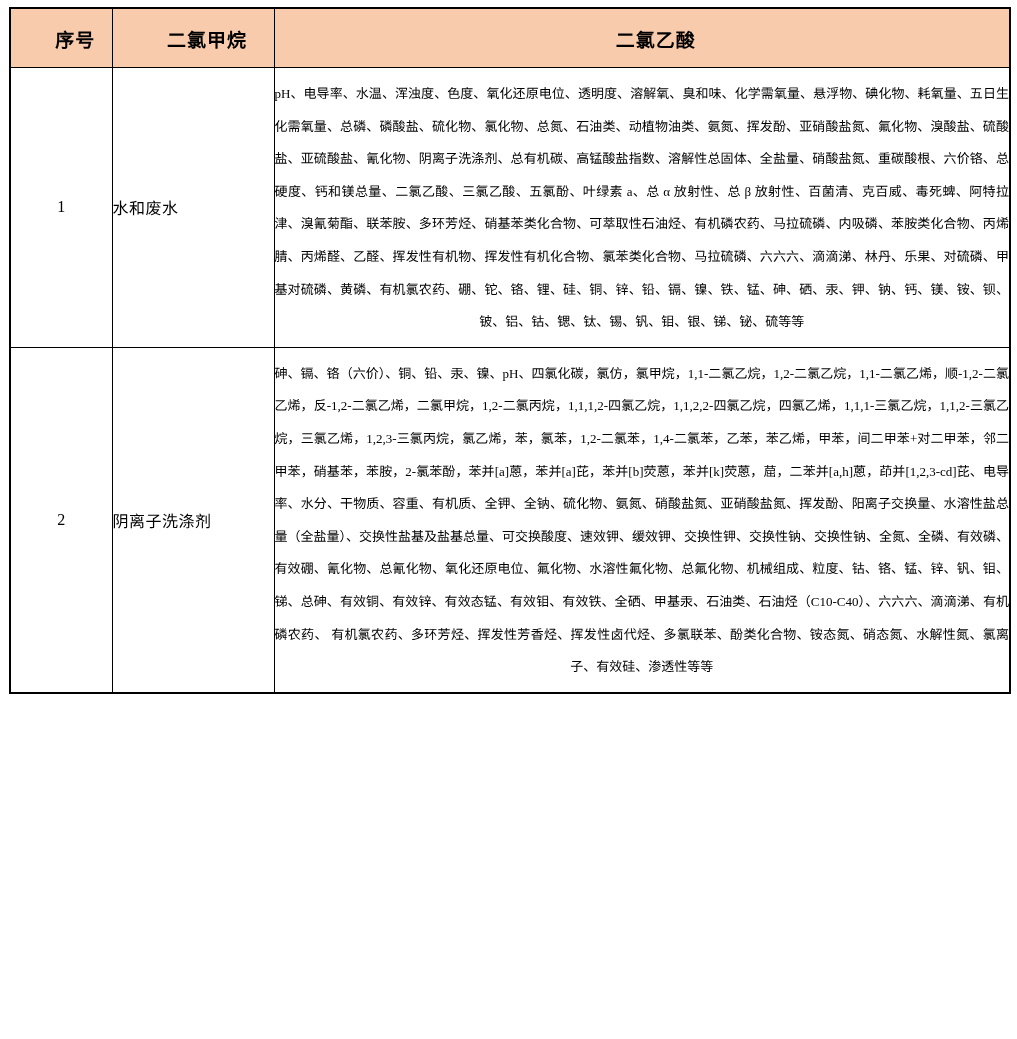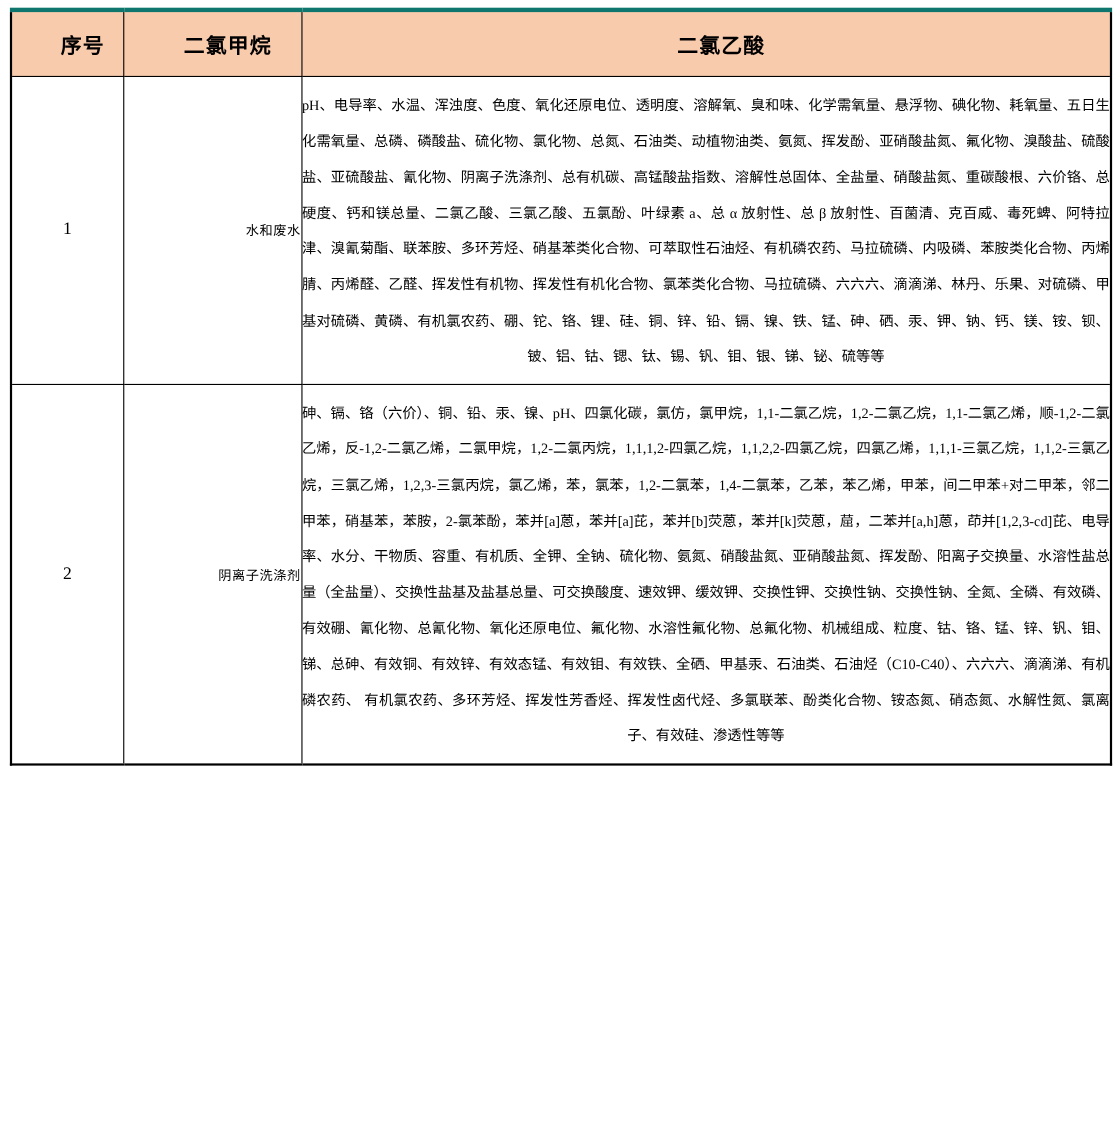--- a/index.html
+++ b/index.html
@@ -37,21 +37,21 @@
   table.service-table col.col-content { width: 736px; }
 
   table.service-table th,
   table.service-table td {
     border: 1px solid #000000;
     vertical-align: middle;
     padding: 0;
   }
 
   
-  table.service-table tr:first-child th { border-top: 4px solid #0f766e; padding-left: 28px; }
+  table.service-table tr:first-child th { border-top: 1px solid #0f766e; padding-left: 28px; }
   table.service-table tr th:first-child,
   table.service-table tr td:first-child { border-left: 2px solid #000; }
   table.service-table tr th:last-child,
   table.service-table tr td:last-child { border-right: 2px solid #000; }
   table.service-table tr:last-child td { border-bottom: 2px solid #000; }
 
   thead th {
     background: #f8cbad;
     height: 58px;
     font-size: 19px;
@@ -61,22 +61,22 @@
     font-family: "Liberation Serif", "DejaVu Serif", serif;
   }
 
   td.cell-no {
     text-align: center;
     font-size: 16px;
     font-family: "Liberation Serif", "DejaVu Serif", serif;
   }
 
   td.cell-field {
-    text-align: right;
-    font-size: 12px;
+    text-align: left;
+    font-size: 16px;
     letter-spacing: 0.5px;
     font-family: "Liberation Serif", "DejaVu Serif", serif;
   }
 
   td.cell-content {
     text-align: justify;
     text-align-last: center;
     text-justify: inter-character;
     font-size: 13px;
     line-height: 32.6px;

